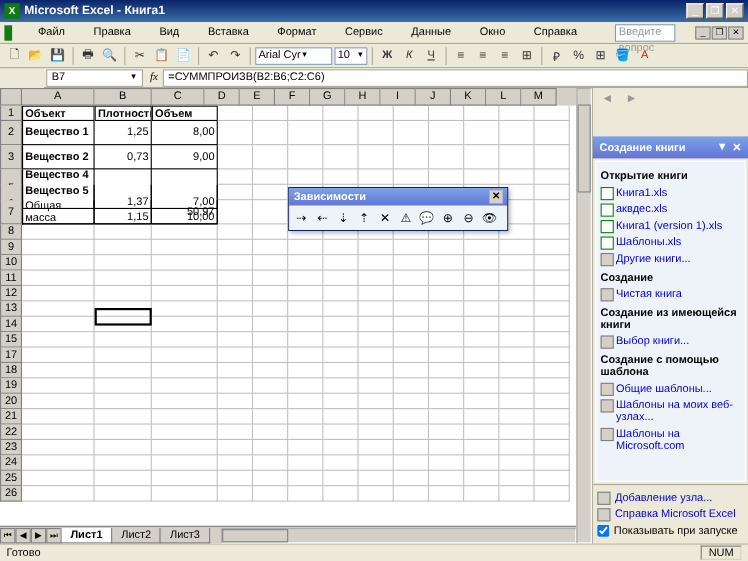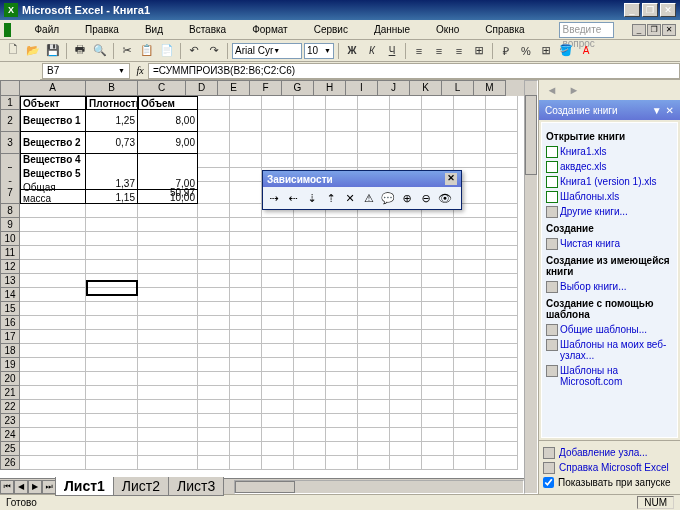--- a/index.html
+++ b/index.html
@@ -51,31 +51,31 @@
 .cell.b-l { border-left: 1px solid #000; }
 .cell.hdr { font-weight: bold; background: #fff; }
 .cell.num { justify-content: flex-end; }
 .cell-a { width: 66px; } .cell-b { width: 52px; } .cell-c { width: 60px; }
 .cell-rest { width: 32px; }
 .active-cell { position: absolute; border: 2px solid #000; pointer-events: none; }
 
 .sheet-tabs { height: 16px; background: #d4d0c8; display: flex; align-items: center; border-top: 1px solid #808080; }
 .tab-nav { display: flex; }
 .tab-nav-btn { width: 14px; height: 14px; border: 1px solid #808080; background: #d4d0c8; text-align: center; font-size: 8px; line-height: 12px; cursor: pointer; }
-.sheet-tab { padding: 1px 8px; background: #fff; border: 1px solid #808080; border-top: none; font-size: 14px; cursor: pointer; margin-left: -1px; }
+.sheet-tab { padding: 1px 8px; background: #fff; border: 1px solid #808080; border-top: none; font-size: 10px; cursor: pointer; margin-left: -1px; }
 .sheet-tab.inactive { background: #d4d0c8; }
 .sheet-tab.active { font-weight: bold; }
 .hscroll { flex: 1; height: 14px; background: #d4d0c8; border: 1px inset #fff; margin-left: 10px; position: relative; }
 .hscroll-thumb { position: absolute; left: 0; width: 60px; height: 100%; background: #d4d0c8; border: 1px solid #808080; }
 
 .vscroll { width: 14px; background: #d4d0c8; border: 1px inset #fff; position: relative; }
 .vscroll-thumb { position: absolute; top: 14px; width: 100%; height: 80px; background: #d4d0c8; border: 1px solid #808080; }
 
 .taskpane { width: 142px; background: #ece9d8; border-left: 1px solid #aca899; display: flex; flex-direction: column; }
-.tp-header { height: 20px; background: linear-gradient(#7ba2e7, #6375d6); color: #fff; display: flex; align-items: center; padding: 0 6px; font-weight: normal; font-size: 11px; }
+.tp-header { height: 20px; background: linear-gradient(#7ba2e7, #6375d6); color: #fff; display: flex; align-items: center; padding: 0 6px; font-weight: bold; font-size: 11px; margin-top: 24px; }
 .tp-header-btns { margin-left: auto; display: flex; gap: 4px; font-size: 9px; }
 .tp-nav { height: 20px; display: flex; align-items: center; padding: 0 4px; gap: 4px; }
 .tp-nav-btn { width: 18px; height: 16px; display: flex; align-items: center; justify-content: center; cursor: pointer; font-size: 11px; color: #999; }
 .tp-body { flex: 1; background: #eef3fa; border: 1px solid #fff; margin: 2px; padding: 4px; overflow: hidden; }
 .tp-section-title { font-weight: bold; font-size: 10px; margin: 4px 0 2px 0; color: #000; }
 .tp-link { color: #0000cc; font-size: 10px; padding: 2px 0 2px 14px; cursor: pointer; display: block; position: relative; }
 .tp-link::before { content: ''; position: absolute; left: 0; top: 2px; width: 10px; height: 10px; background: #d4d0c8; border: 1px solid #808080; }
 .tp-link.doc::before { background: #fff; border: 1px solid #107c10; }
 .tp-footer { padding: 4px; border-top: 1px solid #aca899; }
 .tp-footer .tp-link { padding-left: 16px; }
@@ -427,36 +427,20 @@
           <div class="cell cell-rest"></div>
           <div class="cell cell-rest"></div>
           <div class="cell cell-rest"></div>
           <div class="cell cell-rest"></div>
           <div class="cell cell-rest"></div>
           <div class="cell cell-rest"></div>
           <div class="cell cell-rest"></div>
           <div class="cell cell-rest"></div>
         </div>
         <div class="grid-row">
-          <div class="row-h">16</div>
-          <div class="cell cell-a"></div>
-          <div class="cell cell-b"></div>
-          <div class="cell cell-c"></div>
-          <div class="cell cell-rest"></div>
-          <div class="cell cell-rest"></div>
-          <div class="cell cell-rest"></div>
-          <div class="cell cell-rest"></div>
-          <div class="cell cell-rest"></div>
-          <div class="cell cell-rest"></div>
-          <div class="cell cell-rest"></div>
-          <div class="cell cell-rest"></div>
-          <div class="cell cell-rest"></div>
-          <div class="cell cell-rest"></div>
-        </div>
-        <div class="grid-row">
           <div class="row-h">17</div>
           <div class="cell cell-a"></div>
           <div class="cell cell-b"></div>
           <div class="cell cell-c"></div>
           <div class="cell cell-rest"></div>
           <div class="cell cell-rest"></div>
           <div class="cell cell-rest"></div>
           <div class="cell cell-rest"></div>
           <div class="cell cell-rest"></div>
           <div class="cell cell-rest"></div>

